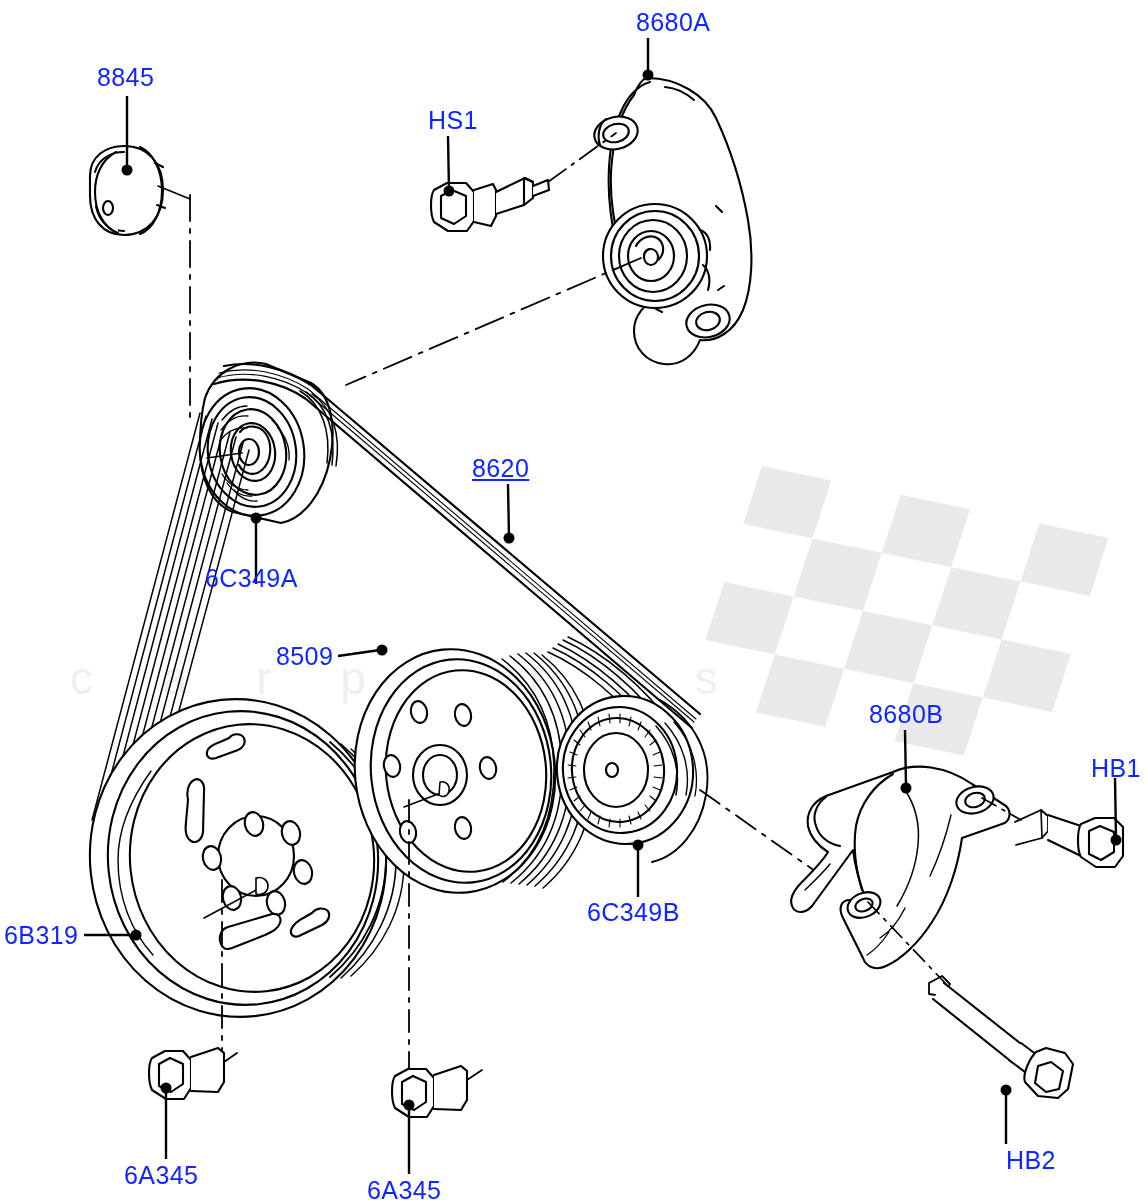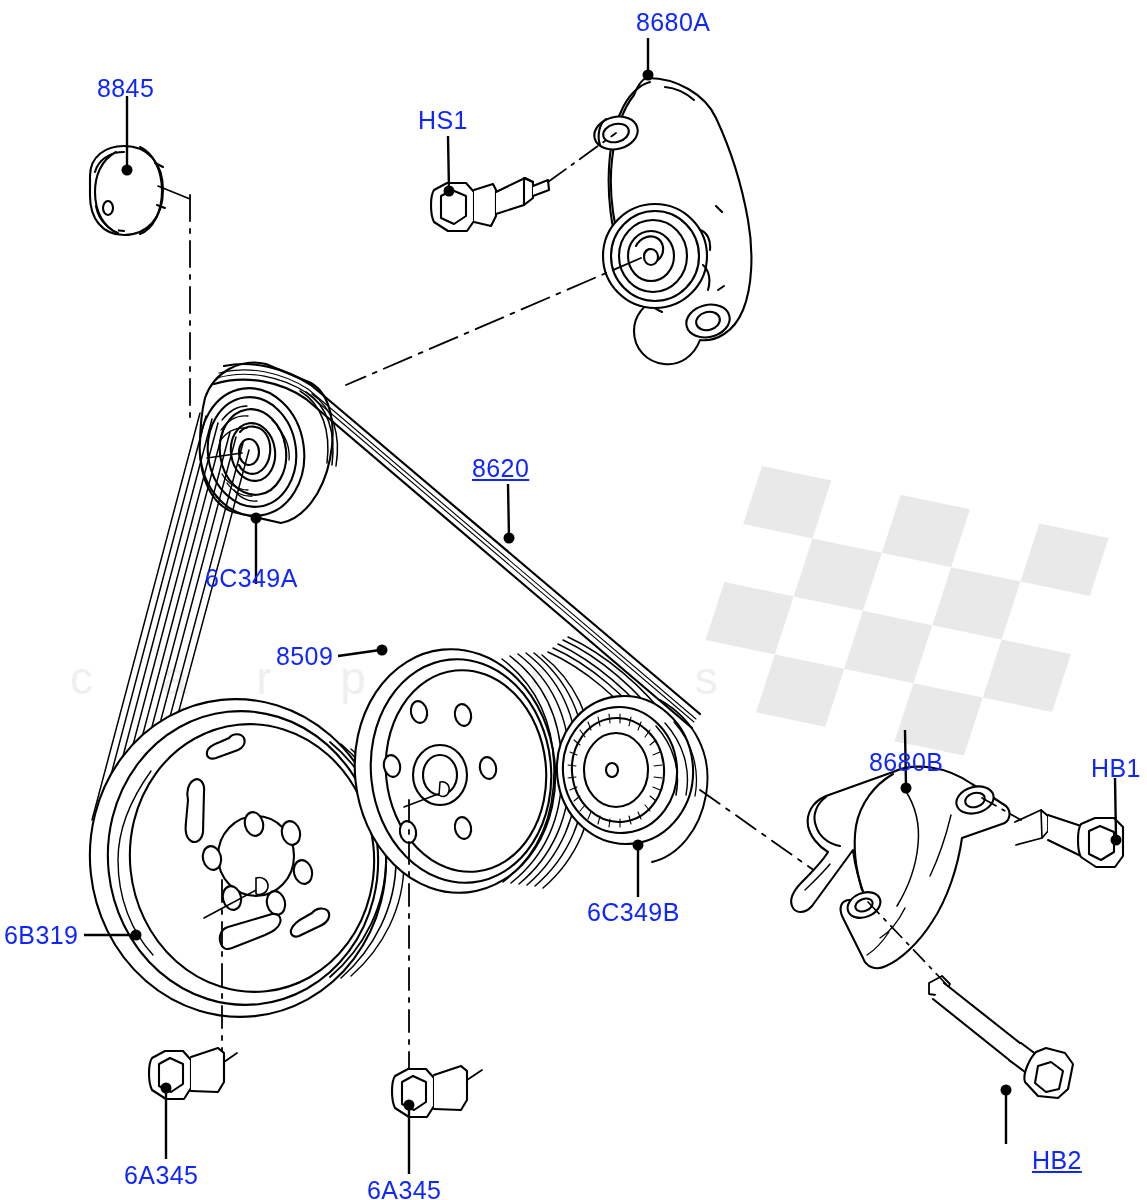--- a/index.html
+++ b/index.html
@@ -407,28 +407,28 @@
       <g>
           <line x1="166" y1="1159" x2="166" y2="1090"></line>
           <circle cx="166" cy="1088" r="5.5" stroke="none"></circle>
         </g>
       <g>
           <line x1="409" y1="1174" x2="409" y2="1107"></line>
           <circle cx="409" cy="1105" r="5.5" stroke="none"></circle>
         </g>
     </svg>
 
-    <div class="part-label" style="left:97px;  top:76px;text-align:right;">8845</div>
-    <div class="part-label" style="left:418px; top:108px;">HS1</div>
+    <div class="part-label" style="left:97px;  top:65px;text-align:right;">8845</div>
+    <div class="part-label" style="left:428px; top:108px;">HS1</div>
     <div class="part-label" style="left:612px; top:10px;margin-left:24px;">8680A</div>
     <div class="part-label" style="left:472px; top:456px;text-decoration:underline;">8620</div>
     <div class="part-label" style="left:205px; top:566px;">6C349A</div>
     <div class="part-label" style="left:276px; top:644px;text-align:right;">8509</div>
     <div class="part-label" style="left:4px;   top:923px;">6B319</div>
     <div class="part-label" style="left:587px; top:900px;">6C349B</div>
-    <div class="part-label" style="left:869px; top:702px;margin-top:48px;">8680B</div>
+    <div class="part-label" style="left:869px; top:702px;">8680B</div>
     <div class="part-label" style="left:1091px;top:756px;">HB1</div>
-    <div class="part-label" style="left:1032px; top:1148px;text-decoration:underline;">HB2</div>
+    <div class="part-label" style="left:1006px; top:1148px;">HB2</div>
     <div class="part-label" style="left:124px; top:1163px;">6A345</div>
     <div class="part-label" style="left:367px; top:1178px;">6A345</div>
   </div>
 
 </div>
 
 </body></html>

